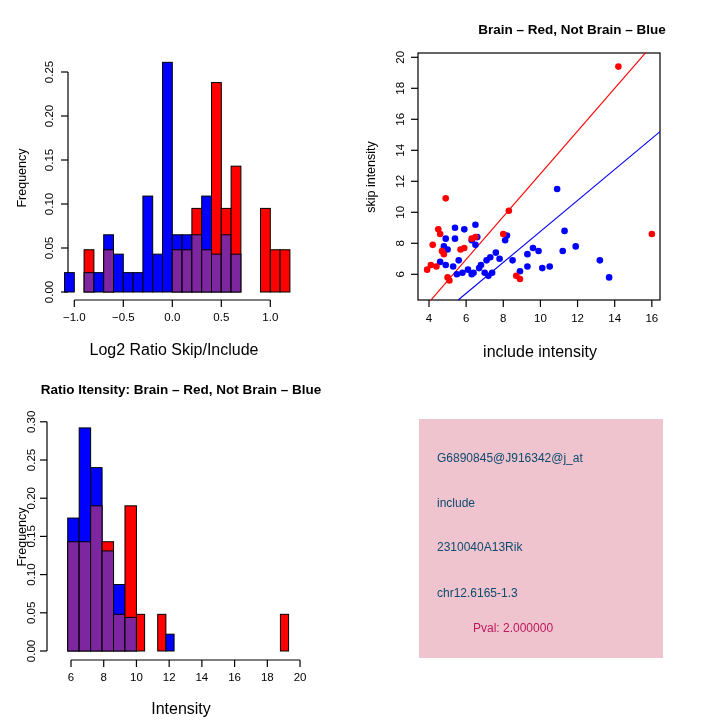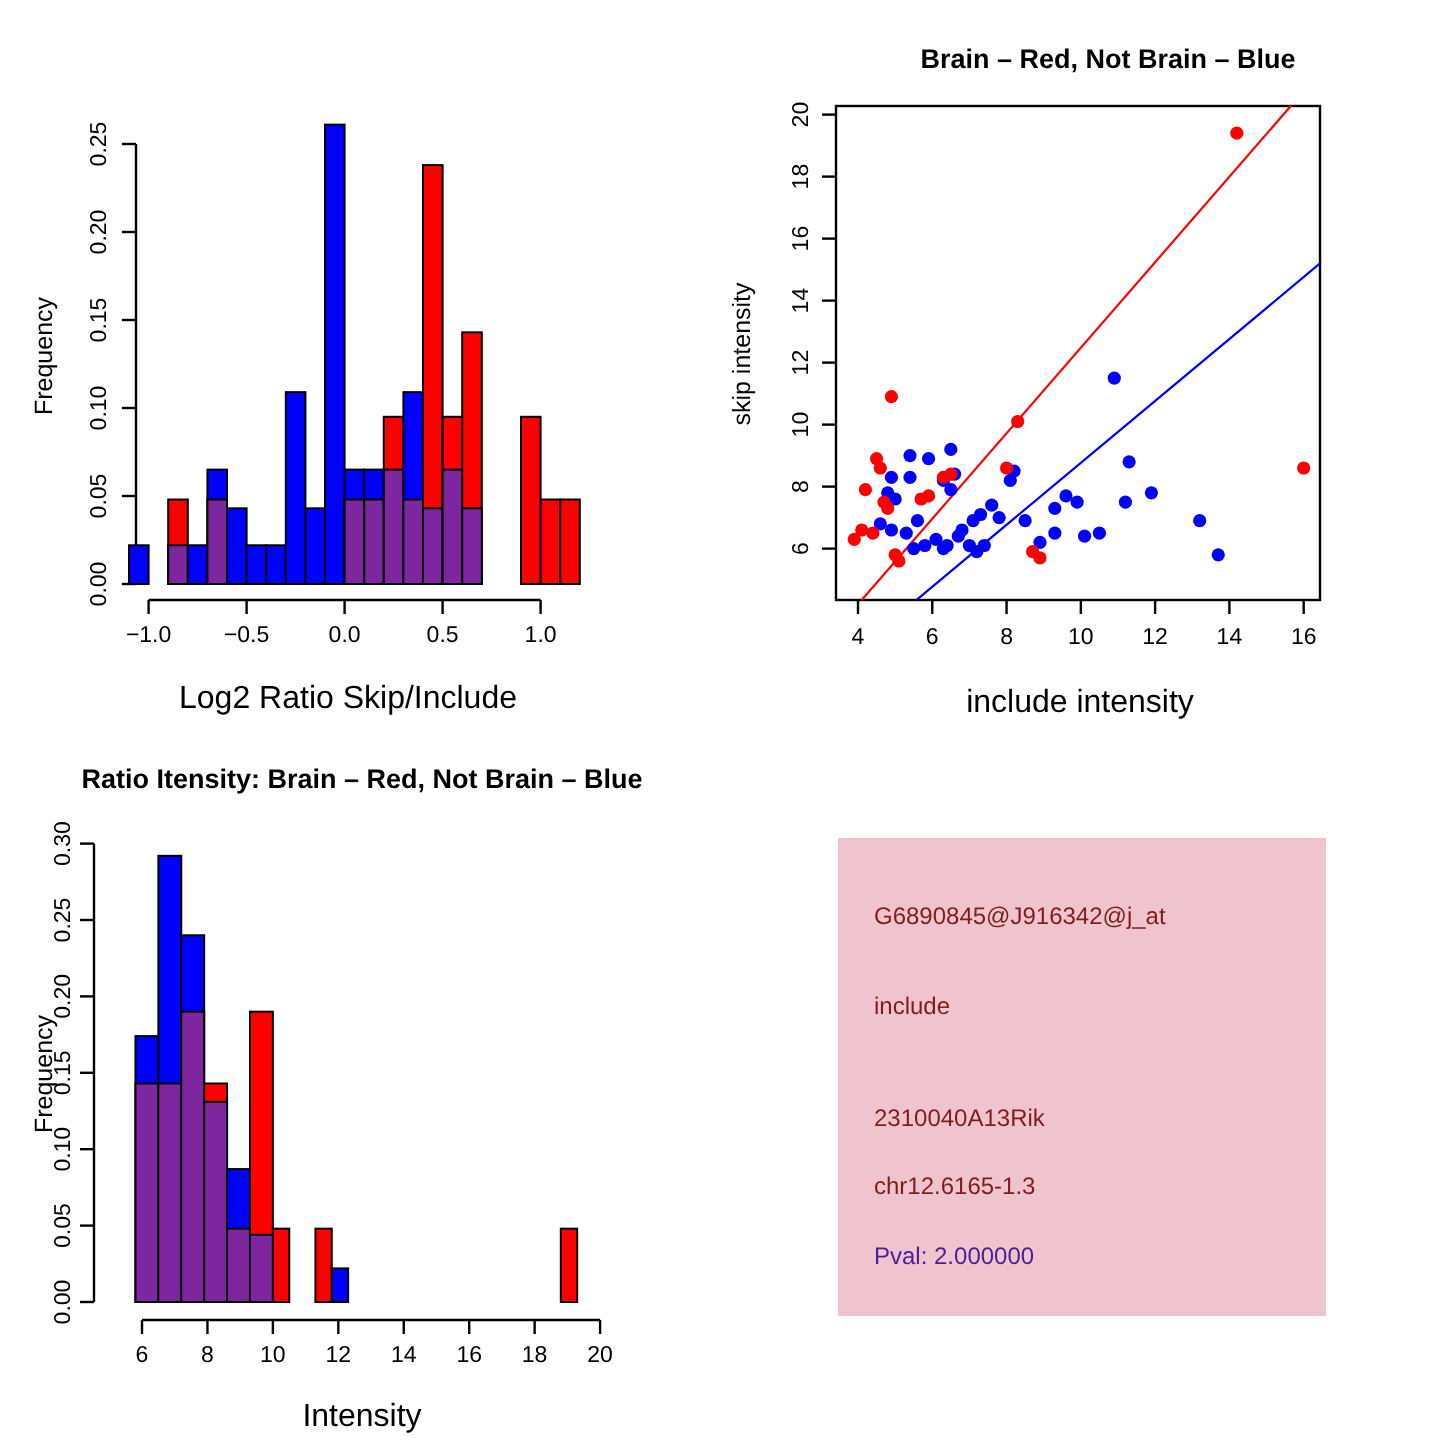--- a/index.html
+++ b/index.html
@@ -4,21 +4,21 @@
 <style>
   html,body{margin:0;padding:0;background:#ffffff;width:720px;height:720px;overflow:hidden;}
   body{font-family:"Liberation Sans","DejaVu Sans",sans-serif;}
   .figure{position:relative;width:720px;height:720px;background:#fff;}
   svg{position:absolute;left:0;top:0;}
   .lbl{position:absolute;white-space:nowrap;color:#000;}
   .title{font-weight:bold;font-size:13.5px;transform:translateX(-50%);}
   .xlab{font-size:16px;transform:translateX(-50%);}
   .ylab{font-size:12.5px;transform:translate(-50%,-50%) rotate(-90deg);}
   .info-box{position:absolute;left:419px;top:419px;width:244px;height:239px;}
-  .info-line{position:absolute;left:18px;font-size:12px;color:#7f1d1d;white-space:nowrap;}
+  .info-line{position:absolute;left:18px;font-size:12px;color:#0c4a6e;white-space:nowrap;}
   .info-line.pval{font-weight:normal;}
 </style>
 </head>
 <body>
 
 <div class="figure">
 
   <svg id="chart-svg" width="720" height="720">
       <line x1="68" y1="72" x2="68" y2="292" stroke="#000" stroke-width="1.2"></line>
       <line x1="68" y1="292" x2="61" y2="292" stroke="#000" stroke-width="1.2"></line>
@@ -217,29 +217,29 @@
       <circle cx="475.425" cy="237.10000000000002" r="3.3" fill="#FF0000"></circle>
       <circle cx="447.57" cy="277.40000000000003" r="3.3" fill="#FF0000"></circle>
       <circle cx="449.427" cy="280.5" r="3.3" fill="#FF0000"></circle>
       <circle cx="516.279" cy="275.85" r="3.3" fill="#FF0000"></circle>
       <circle cx="519.993" cy="278.95" r="3.3" fill="#FF0000"></circle>
     </svg>
 
   <div class="lbl xlab" style="left:174px;top:341px;">Log2 Ratio Skip/Include</div>
   <div class="lbl ylab" style="left:22px;top:178px;">Frequency</div>
 
-  <div class="lbl title" style="left:554px;top:22px;">Brain – Red, Not Brain – Blue</div>
+  <div class="lbl title" style="left:572px;top:22px;">Brain – Red, Not Brain – Blue</div>
   <div class="lbl xlab" style="left:540px;top:343px;">include intensity</div>
   <div class="lbl ylab" style="left:371px;top:177px;">skip intensity</div>
 
   <div class="lbl title" style="left:181px;top:382px;">Ratio Itensity: Brain – Red, Not Brain – Blue</div>
   <div class="lbl xlab" style="left:181px;top:700px;">Intensity</div>
   <div class="lbl ylab" style="left:22px;top:537px;">Frequency</div>
 
   <div class="info-box" id="info-box" style="background: rgb(240, 196, 206);">
     <div class="info-line" style="top: 32px;">G6890845@J916342@j_at</div>
     <div class="info-line" style="top: 77px;">include</div>
-    <div class="info-line" style="top: 121px; margin-top: 12px;">2310040A13Rik</div>
+    <div class="info-line" style="top: 121px;">2310040A13Rik</div>
     <div class="info-line" style="top: 167px;">chr12.6165-1.3</div>
-    <div class="info-line pval" style="top: 202px; color: #4c1d95;">Pval: 2.000000</div>
+    <div class="info-line pval" style="top: 202px; color: #be185d; margin-left: 36px;">Pval: 2.000000</div>
   </div>
 
 </div>
 
 </body></html>

